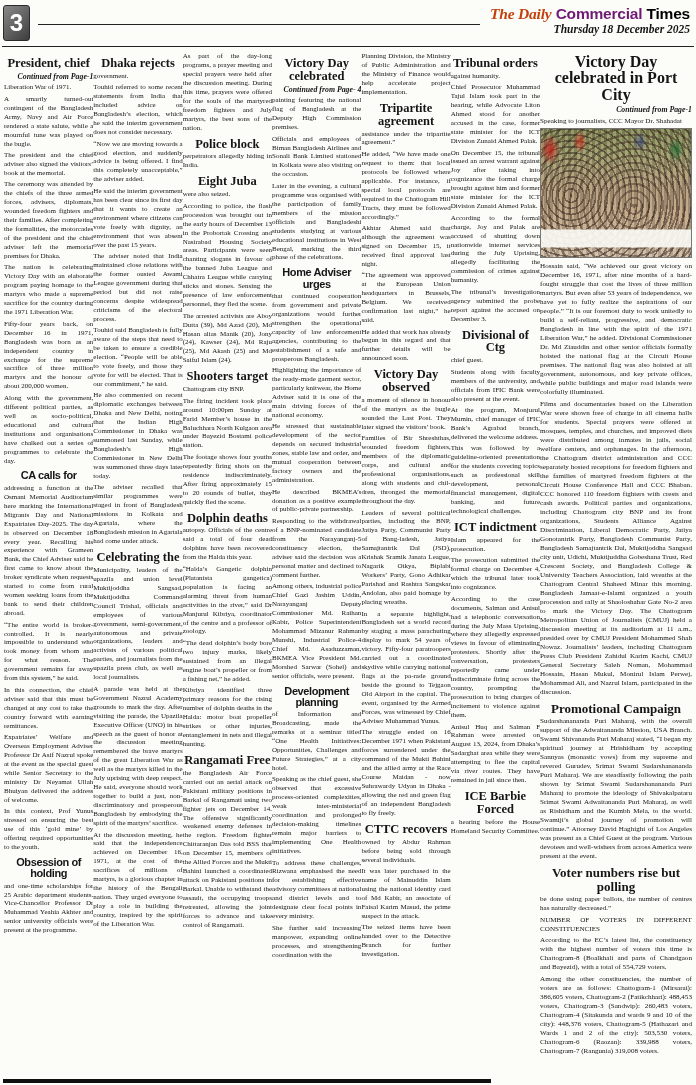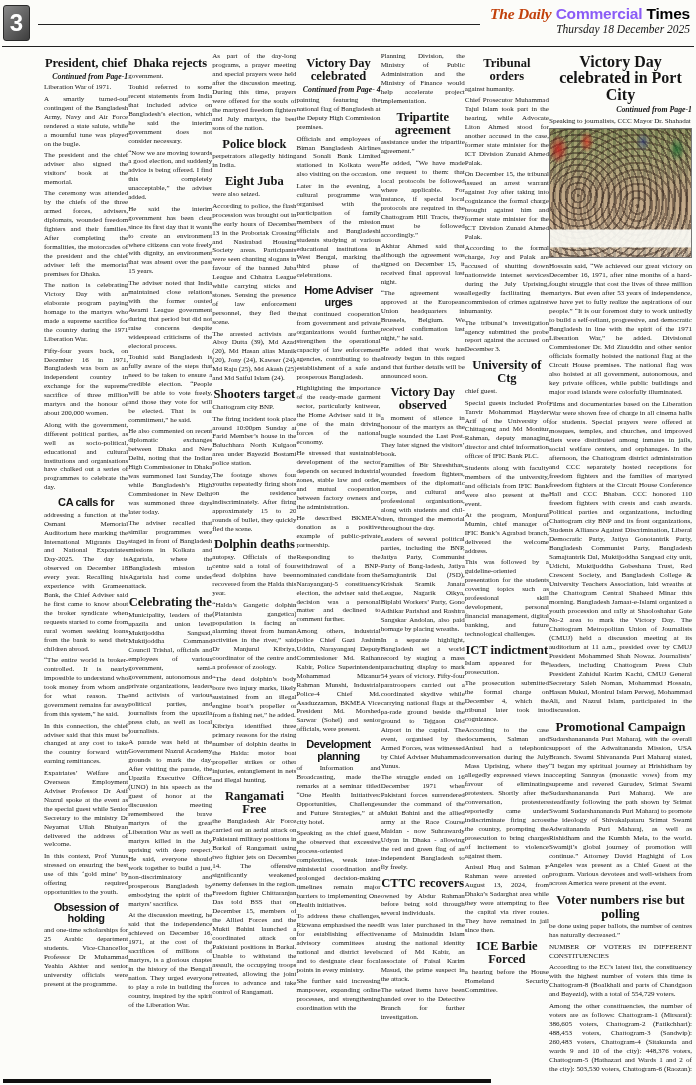--- a/index.html
+++ b/index.html
@@ -7,24 +7,24 @@
         font-family:"Liberation Serif",serif;color:#151515;box-sizing:border-box;}
   
   .header{display:flex;align-items:flex-start;padding:5px 6px 0 3px;height:44px;box-sizing:border-box;}
   .pagebox{width:25px;height:34px;background:linear-gradient(135deg,#8a8a8a,#3d3d3d);color:#fff;
            font-family:"Liberation Sans",sans-serif;font-weight:bold;font-size:24px;display:flex;
            align-items:center;justify-content:center;border:1px solid #2a2a2a;border-radius:3px;}
   .head-spacer{flex:1;border-top:1.5px solid #222;margin:19px 10px 0 8px;}
   .masthead{text-align:right;line-height:1.1;white-space:nowrap;}
   .mast-title{font-family:"Liberation Sans",sans-serif;font-weight:bold;font-size:15.5px;letter-spacing:-0.2px;}
   .t1{font-family:"Liberation Serif",serif;font-style:italic;}
-  .mast-date{font-style:italic;font-weight:normal;font-size:11.5px;margin-top:1px;}
+  .mast-date{font-style:italic;font-weight:bold;font-size:11.5px;margin-top:1px;}
   .header-rule{border-top:1.5px solid #222;margin:2px 2px 0;}
   
-  .columns{display:flex;gap:0;padding:5px 4px 0;height:1026px;overflow:hidden;box-sizing:border-box;margin-left:40px;}
+  .columns{display:flex;gap:0;padding:5px 4px 0;height:1026px;overflow:hidden;box-sizing:border-box;}
   .col{flex:1 1 0;overflow:hidden;min-width:0;}
   .col.wide{flex:1.7 1 0;}
   article{display:block;}
   p{margin:0 0 2.5px;font-size:7px;line-height:1.28;text-align:justify;}
   .col.wide p{font-size:7.1px;line-height:1.27;}
   h2.h{margin:5px 0 2px;text-align:center;line-height:1.03;font-weight:bold;}
   .h.serif{font-family:"Liberation Serif",serif;font-size:12.5px;}
   .h.sans{font-family:"Liberation Sans",sans-serif;font-size:11px;letter-spacing:-0.4px;}
   .h.wide-main{font-family:"Liberation Serif",serif;font-size:16px;margin-top:2px;}
   .h.wide-sub{font-family:"Liberation Serif",serif;font-size:13px;}
@@ -49,21 +49,21 @@
 
 <div class="page">
   <div class="header">
     <div class="pagebox">
       <span>3</span>
     </div>
     <div class="head-spacer"></div>
     <div class="masthead">
       <div class="mast-title">
         <span class="t1" style="color: #c2410c;">The Daily</span>
-        <span class="t2" style="color: #8b5cf6;">Commercial</span>
+        <span class="t2" style="color: #701a75;">Commercial</span>
         <span class="t3" style="color: #000000;">Times</span>
       </div>
       <div class="mast-date">Thursday 18 December 2025</div>
     </div>
   </div>
   <div class="header-rule"></div>
 
   <main class="columns">
     <section class="col" id="col-0">
         <article>
@@ -196,23 +196,22 @@
     <section class="col" id="col-5">
         <article>
           <h2 class="h serif">Tribunal orders</h2>
           <p>against humanity.</p>
           <p>Chief Prosecutor Muhammad Tajul Islam took part in the hearing, while Advocate Liton Ahmed stood for another accused in the case, former state minister for the ICT Division Zunaid Ahmed Palak.</p>
           <p>On December 15, the tribunal issued an arrest warrant against Joy after taking into cognizance the formal charge brought against him and former state minister for the ICT Division Zunaid Ahmed Palak.</p>
           <p>According to the formal charge, Joy and Palak are accused of shutting down nationwide internet services during the July Uprising, allegedly facilitating the commission of crimes against humanity.</p>
           <p>The tribunal’s investigation agency submitted the probe report against the accused on December 3.</p>
         </article>
         <article>
-          <h2 class="h serif">University of Ctg</h2>
+          <h2 class="h serif">Divisional of Ctg</h2>
           <p>chief guest.</p>
-          <p>Special guests included Prof Tanvir Mohammad Hayder Arif of the University of Chittagong and Md Monitur Rahman, deputy managing director and chief information officer of IFIC Bank PLC.</p>
           <p>Students along with faculty members of the university, and officials from IFIC Bank were also present at the event.</p>
           <p>At the program, Monjurul Mumin, chief manager of IFIC Bank’s Agrabad branch, delivered the welcome address.</p>
           <p>This was followed by a guideline-oriented presentation for the students covering topics such as professional skill development, personal financial management, digital banking, and future technological challenges.</p>
         </article>
         <article>
           <h2 class="h serif">ICT indictment</h2>
           <p>Islam appeared for the prosecution.</p>
           <p>The prosecution submitted the formal charge on December 4, which the tribunal later took into cognizance.</p>
           <p>According to the case documents, Salman and Anisul had a telephonic conversation during the July Mass Uprising, where they allegedly expressed views in favour of eliminating protesters. Shortly after the conversation, protesters reportedly came under indiscriminate firing across the country, prompting the prosecution to bring charges of incitement to violence against them.</p>
           <p>Anisul Huq and Salman F Rahman were arrested on August 13, 2024, from Dhaka’s Sadarghat area while they were attempting to flee the capital via river routes. They have remained in jail since then.</p>

